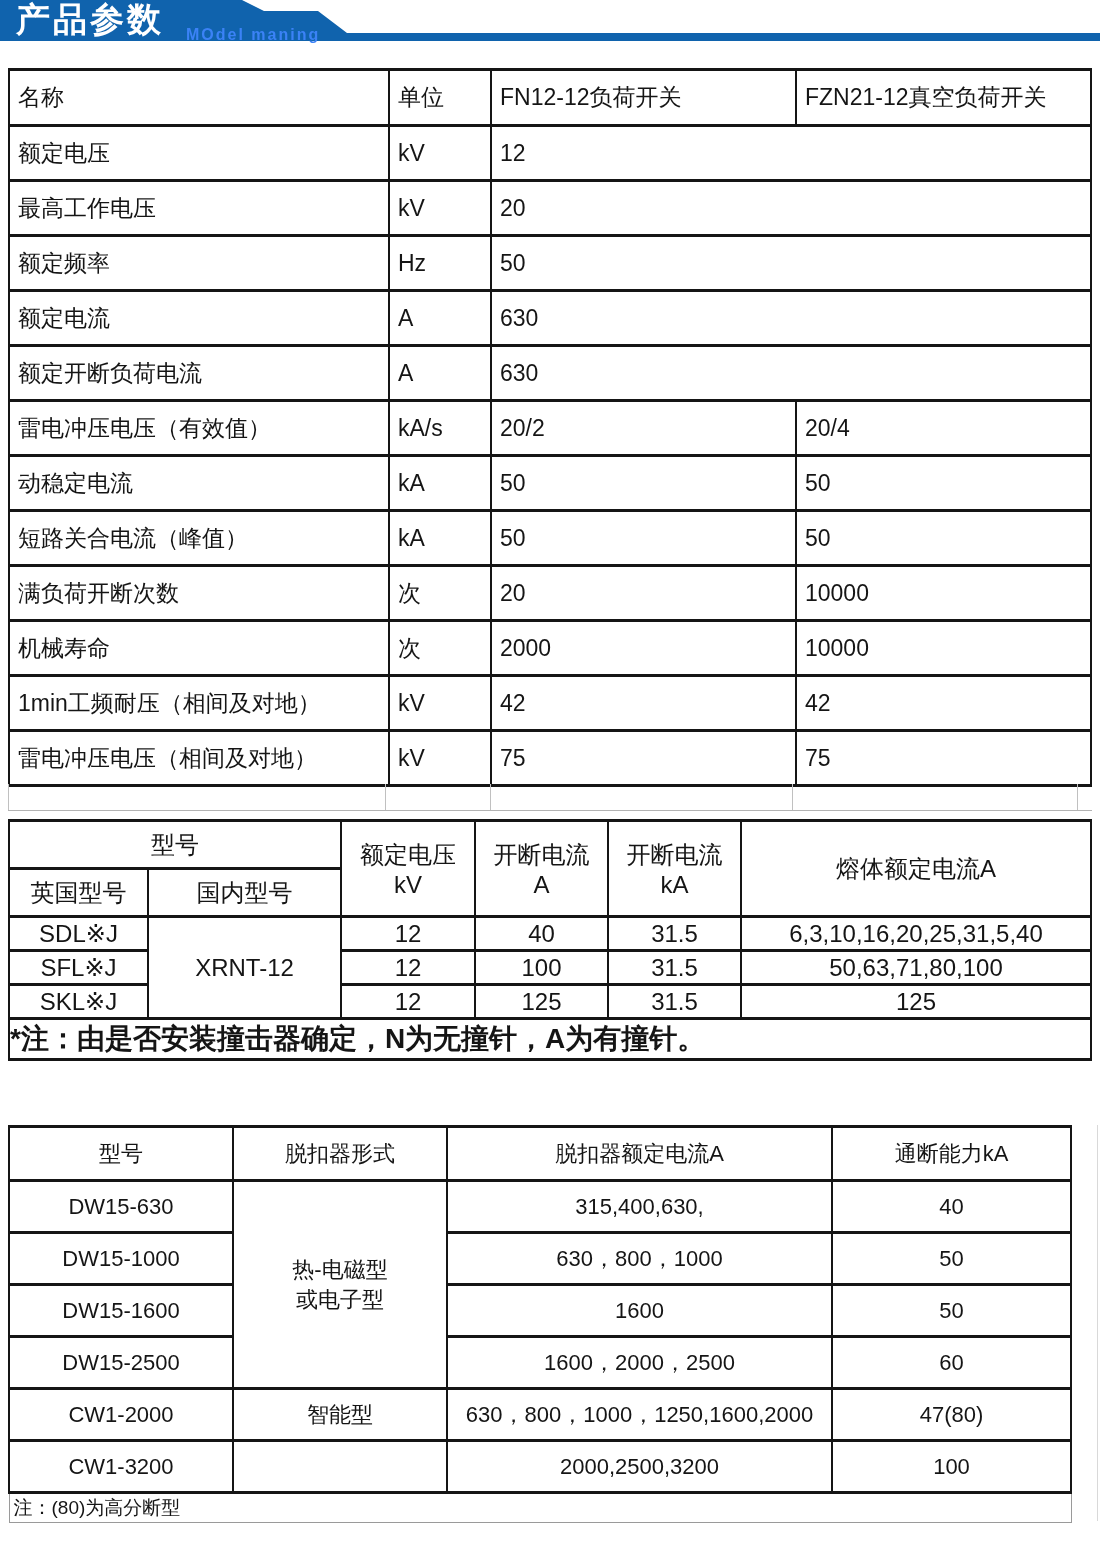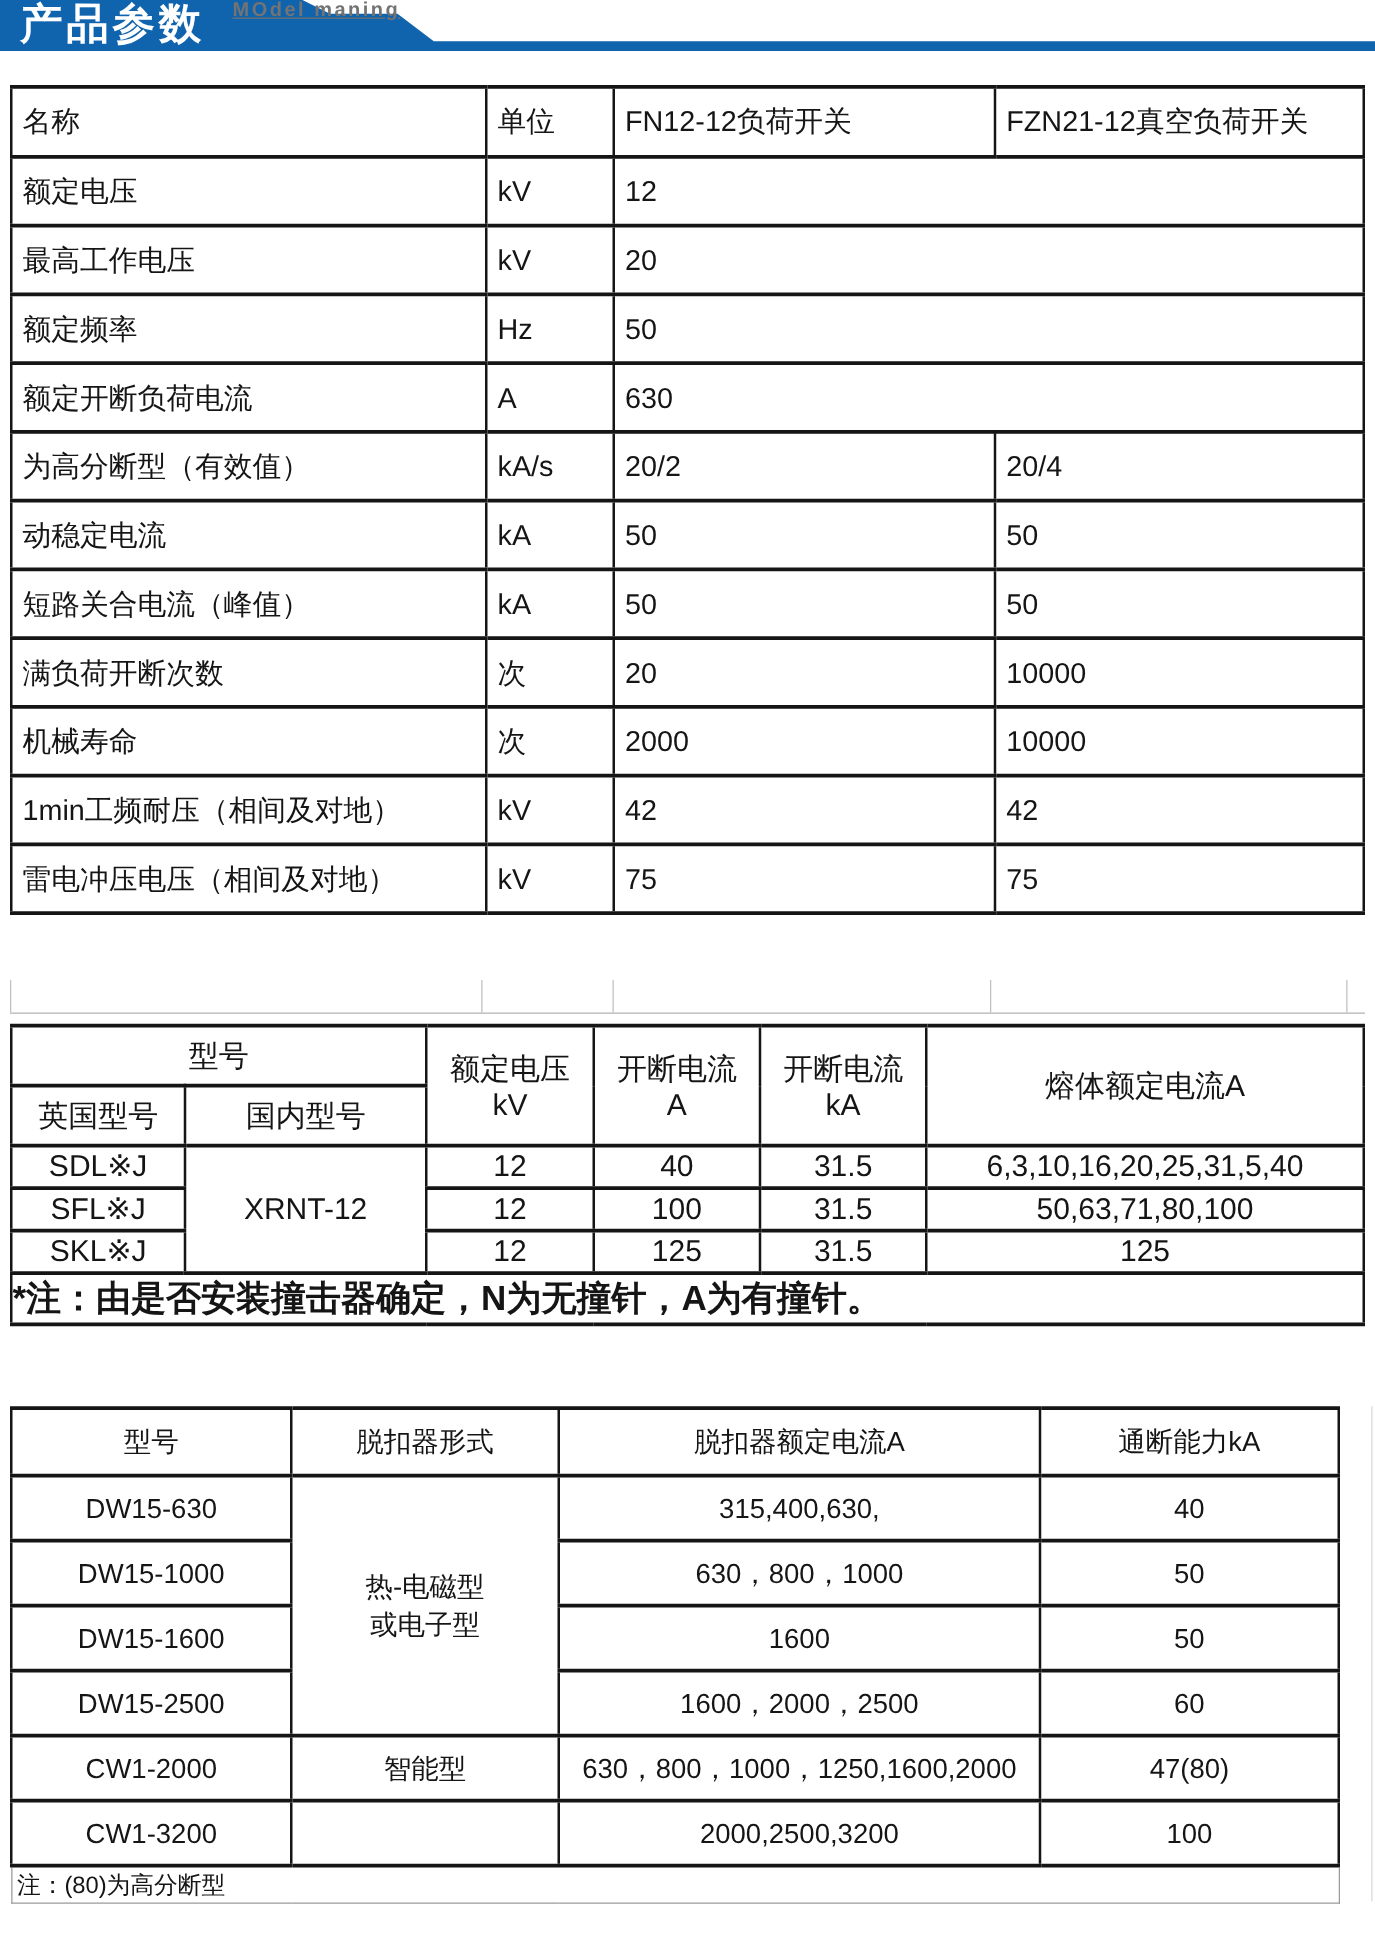--- a/index.html
+++ b/index.html
@@ -13,22 +13,22 @@
   .banner-bg{
     position:absolute;top:0;left:0;width:1100px;height:41px;
     background:var(--banner-blue,#1063ad);
     clip-path:polygon(0 0,242px 0,264px 11px,318px 11px,347px 33px,1100px 33px,1100px 41px,0 41px);
   }
   .banner-title{
     position:absolute;left:16px;top:-1px;font-size:34px;font-weight:bold;
     color:#fff;letter-spacing:3px;line-height:40px;white-space:nowrap;
   }
   .banner-sub{
-    position:absolute;left:186px;top:0;font-size:16px;font-weight:bold;
-    color:#737373;letter-spacing:2px;white-space:nowrap;text-decoration:underline;
+    position:absolute;left:186px;top:26px;font-size:16px;font-weight:bold;
+    color:#3b82f6;letter-spacing:2px;white-space:nowrap;
   }
   
   table{border-collapse:collapse;table-layout:fixed;background:#fff;}
   td{vertical-align:middle;overflow:visible;}
   
   .t1{position:absolute;top:68px;left:8px;width:1084px;}
   .t1 td{
     border:2px solid #151515;border-top-width:3px;border-bottom-width:3px;
     font-size:23px;padding:0 4px 0 8px;text-align:left;white-space:nowrap;
   }
@@ -95,26 +95,31 @@
     <td>最高工作电压</td>
     <td>kV</td>
     <td colspan="2">20</td>
   </tr>
   <tr>
     <td>额定频率</td>
     <td>Hz</td>
     <td colspan="2">50</td>
   </tr>
   <tr>
+    <td>额定电流</td>
+    <td>A</td>
+    <td colspan="2">630</td>
+  </tr>
+  <tr>
     <td>额定开断负荷电流</td>
     <td>A</td>
     <td colspan="2">630</td>
   </tr>
   <tr>
-    <td>为高分断型（有效值）</td>
+    <td>雷电冲压电压（有效值）</td>
     <td>kA/s</td>
     <td>20/2</td>
     <td>20/4</td>
   </tr>
   <tr>
     <td>动稳定电流</td>
     <td>kA</td>
     <td>50</td>
     <td>50</td>
   </tr>

